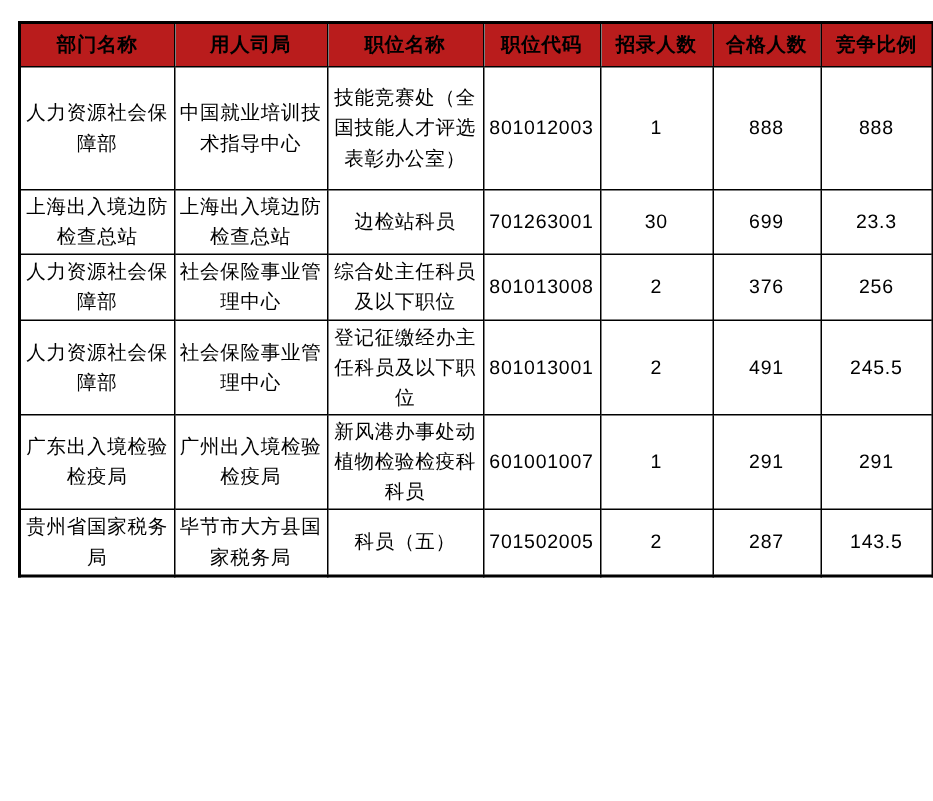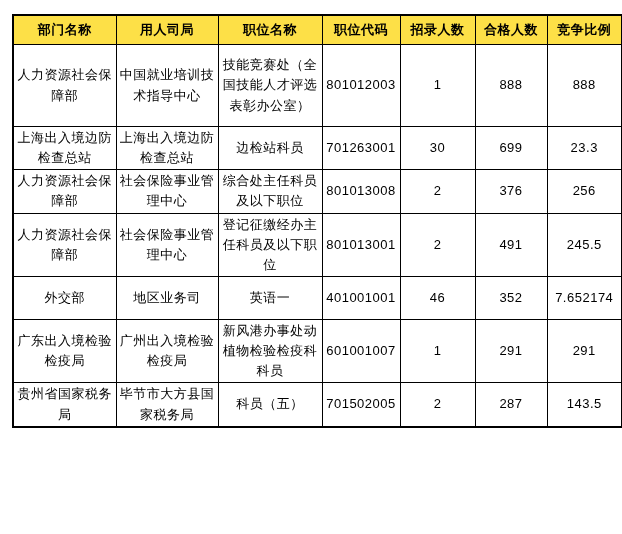--- a/index.html
+++ b/index.html
@@ -34,21 +34,21 @@
     vertical-align: middle;
     padding: 1px 3px;
     font-size: 13px;
     color: #000000;
     line-height: 1.55;
     letter-spacing: 0.5px;
     overflow: hidden;
     word-break: break-all;
   }
   table.positions thead th {
-    background: #fde047;
+    background: #b91c1c;
     font-weight: bold;
     height: 26px;
     font-size: 13px;
     border-bottom: 1px solid #000000;
   }
   
   tbody tr:nth-child(1)  { height: 82px; }
   tbody tr:nth-child(2)  { height: 41px; }
   tbody tr:nth-child(3)  { height: 42px; }
   tbody tr:nth-child(4)  { height: 63px; }
@@ -122,29 +122,20 @@
       <tr>
         <td>人力资源社会保障部</td>
         <td>社会保险事业管理中心</td>
         <td>登记征缴经办主任科员及以下职位</td>
         <td>801013001</td>
         <td>2</td>
         <td>491</td>
         <td>245.5</td>
       </tr>
       <tr>
-        <td>外交部</td>
-        <td>地区业务司</td>
-        <td>英语一</td>
-        <td>401001001</td>
-        <td>46</td>
-        <td>352</td>
-        <td>7.652174</td>
-      </tr>
-      <tr>
         <td>广东出入境检验检疫局</td>
         <td>广州出入境检验检疫局</td>
         <td>新风港办事处动植物检验检疫科科员</td>
         <td>601001007</td>
         <td>1</td>
         <td>291</td>
         <td>291</td>
       </tr>
       <tr>
         <td>贵州省国家税务局</td>

